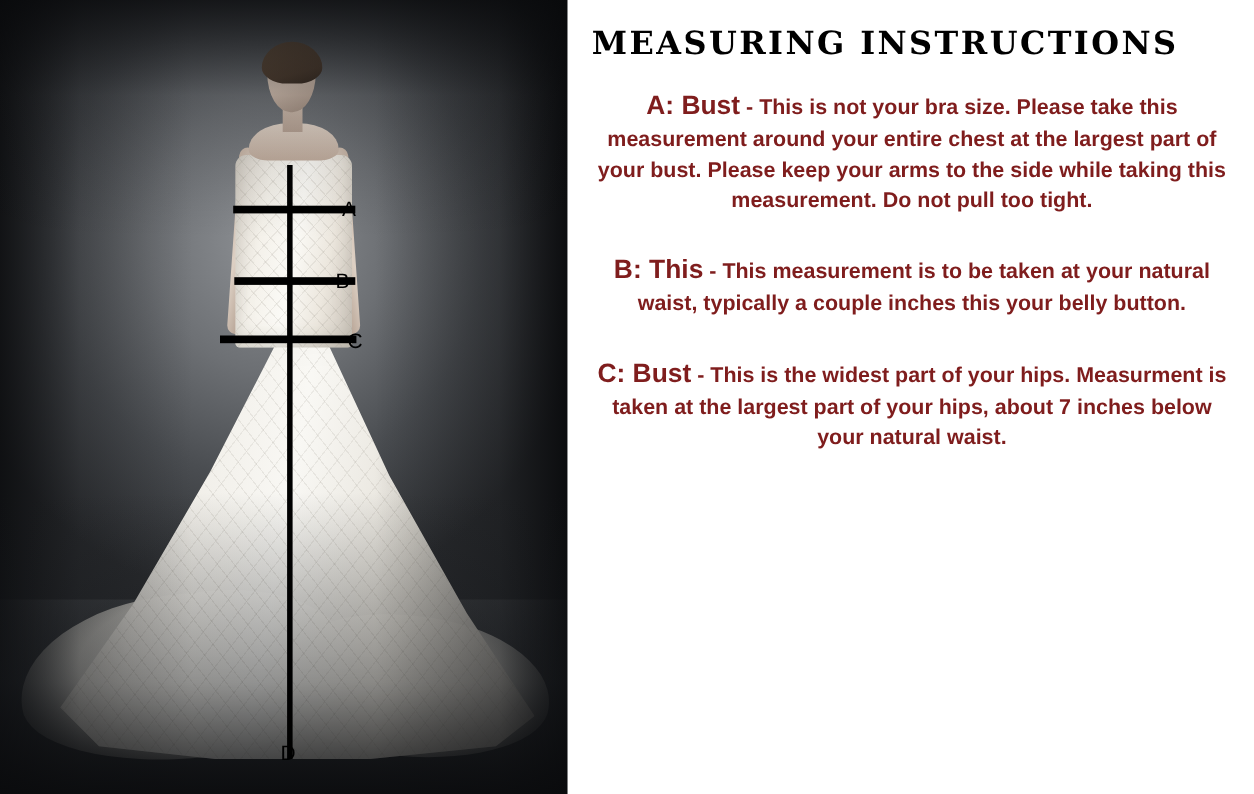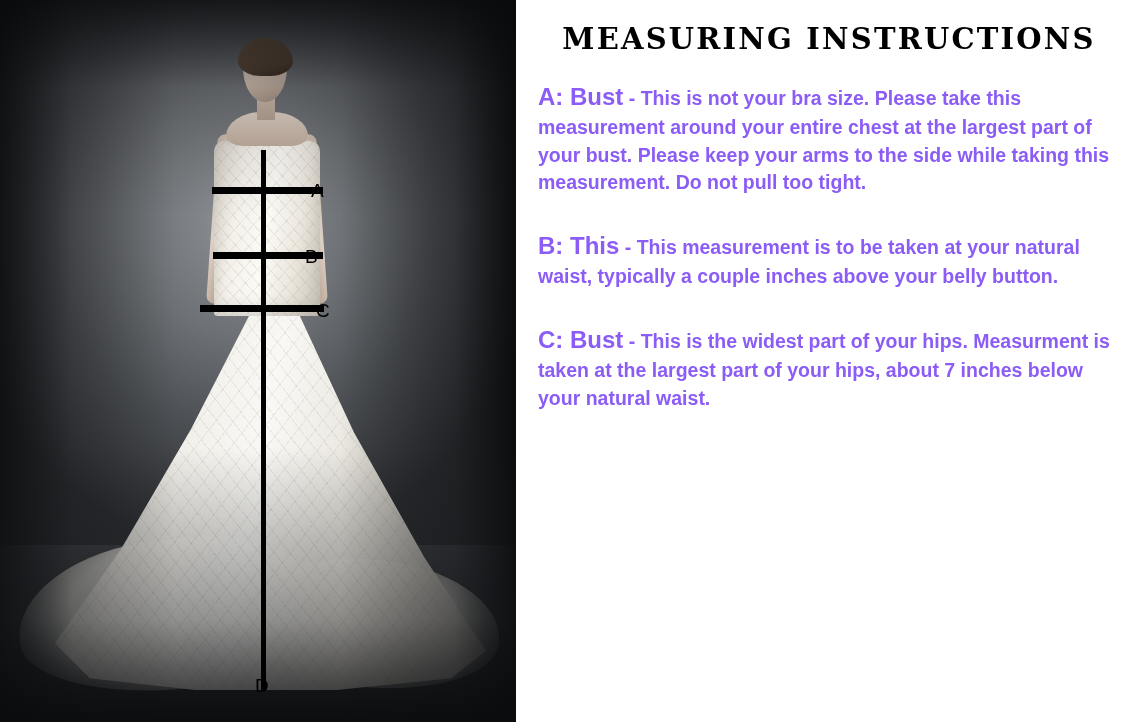--- a/index.html
+++ b/index.html
@@ -167,36 +167,36 @@
   
   #instructions {
     position: absolute;
     left: 516px; top: 0;
     width: 624px; height: 722px;
     background: #ffffff;
     box-sizing: border-box;
     padding: 16px 20px 0 22px;
   }
   #instr-title {
-    text-align: center;
     font-family: "DejaVu Serif", serif;
     font-weight: bold;
     font-size: 29px;
     letter-spacing: 2.2px;
     color: #000;
     margin: 6px 0 24px 0;
     white-space: nowrap;
   }
   .para {
-    color: #8b5cf6;
+    color: #7f1d1d;
     font-size: 19.5px;
     line-height: 1.42;
     font-weight: bold;
     margin: 0 0 32px 0;
     max-width: 596px;
+    text-align: center;
   }
   .para .term {
     font-size: 24px;
     font-weight: bold;
   }
   .para .body {
     font-weight: bold;
   }
 </style>
 </head>
@@ -240,21 +240,21 @@
   <div id="instructions">
     <h1 id="instr-title">MEASURING INSTRUCTIONS</h1>
 
     <p class="para">
       <span class="term">A: Bust</span>
       <span class="body">- This is not your bra size. Please take this measurement around your entire chest at the largest part of your bust. Please keep your arms to the side while taking this measurement. Do not pull too tight.</span>
     </p>
 
     <p class="para">
       <span class="term">B: This</span>
-      <span class="body">- This measurement is to be taken at your natural waist, typically a couple inches above your belly button.</span>
+      <span class="body">- This measurement is to be taken at your natural waist, typically a couple inches this your belly button.</span>
     </p>
 
     <p class="para">
       <span class="term">C: Bust</span>
       <span class="body">- This is the widest part of your hips. Measurment is taken at the largest part of your hips, about 7 inches below your natural waist.</span>
     </p>
 
   </div>
 
 </div>

